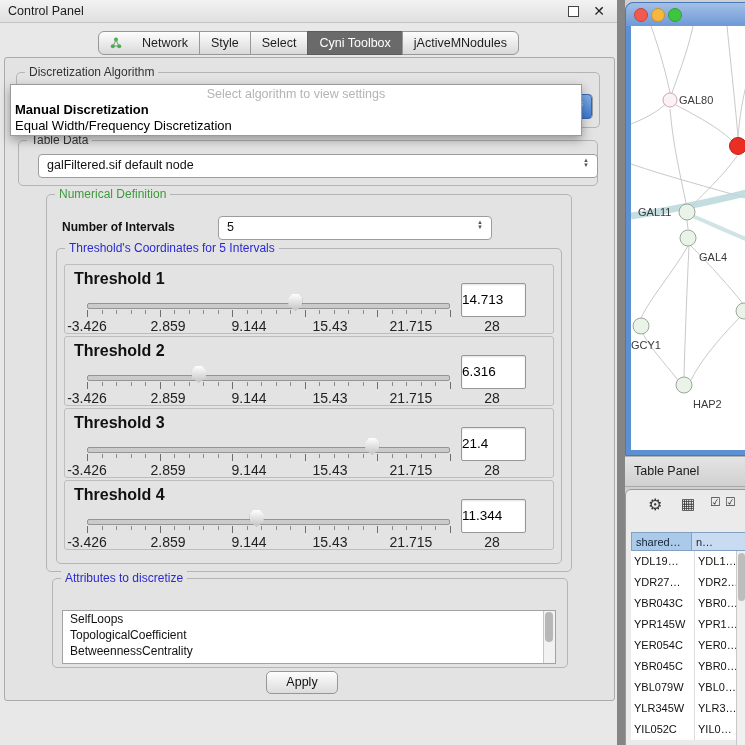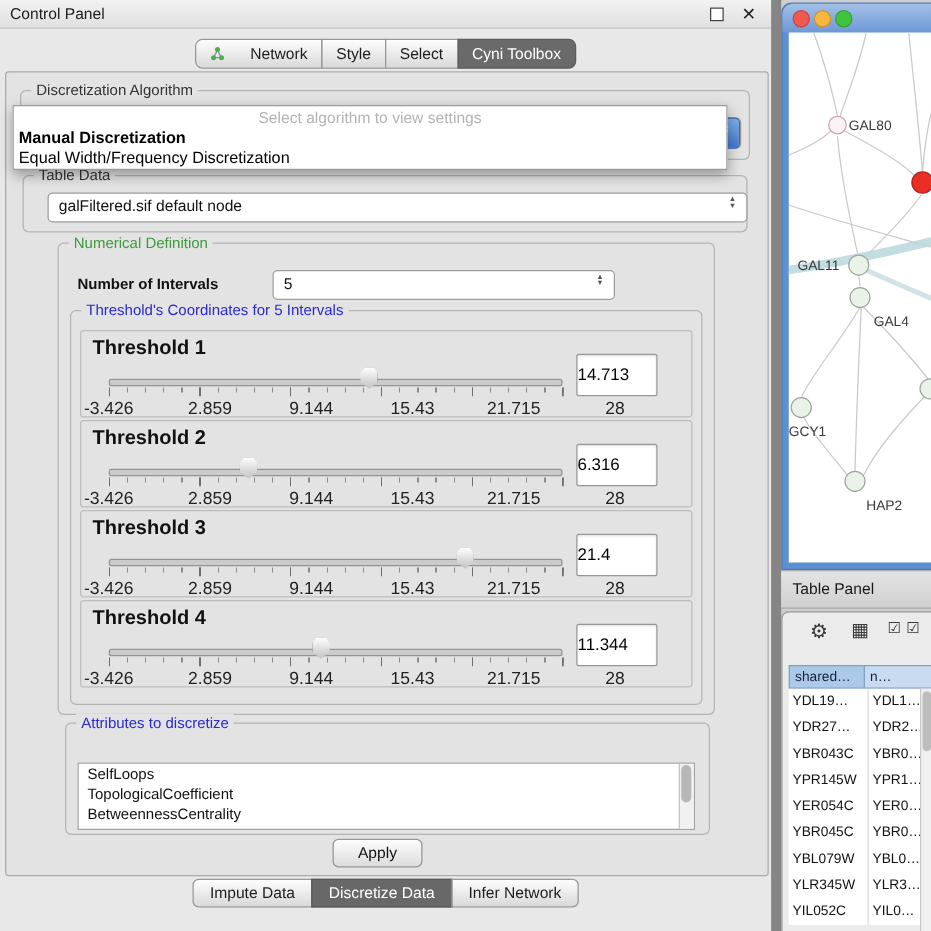--- a/index.html
+++ b/index.html
@@ -121,20 +121,23 @@
       </div>
       <div class="tab">
           <span>Style</span>
         </div>
       <div class="tab">
           <span>Select</span>
         </div>
       <div class="tab selected">
           <span>Cyni Toolbox</span>
         </div>
+      <div class="tab">
+          <span>jActiveMNodules</span>
+        </div>
     </div>
 
     <div id="cp-content"></div>
 
     <div class="group" style="left:16px;top:72px;width:582px;height:54px;">
       <span class="group-title">Discretization Algorithm</span>
     </div>
     <div class="combo" style="left:26px;top:94px;width:565px;height:23px;">
       <span class="blue-cap">
         <span class="arrows">
@@ -260,25 +263,20 @@
           <div class="attr-item">TopologicalCoefficient</div>
           <div class="attr-item">BetweennessCentrality</div>
         </div>
       <div id="attr-scroll">
           <div id="attr-thumb"></div>
         </div>
     </div>
 
     <div id="apply-btn">Apply</div>
 
-    <div id="bottom-tabs">
-      <div class="btab">Impute Data</div>
-      <div class="btab selected">Discretize Data</div>
-      <div class="btab">Infer Network</div>
-    </div>
   </div>
 
   <div id="divider"></div>
 
   <div id="network-window">
     <div id="net-titlebar">
       <span class="light" id="light-close"></span>
       <span class="light" id="light-min"></span>
       <span class="light" id="light-zoom"></span>
     </div>

